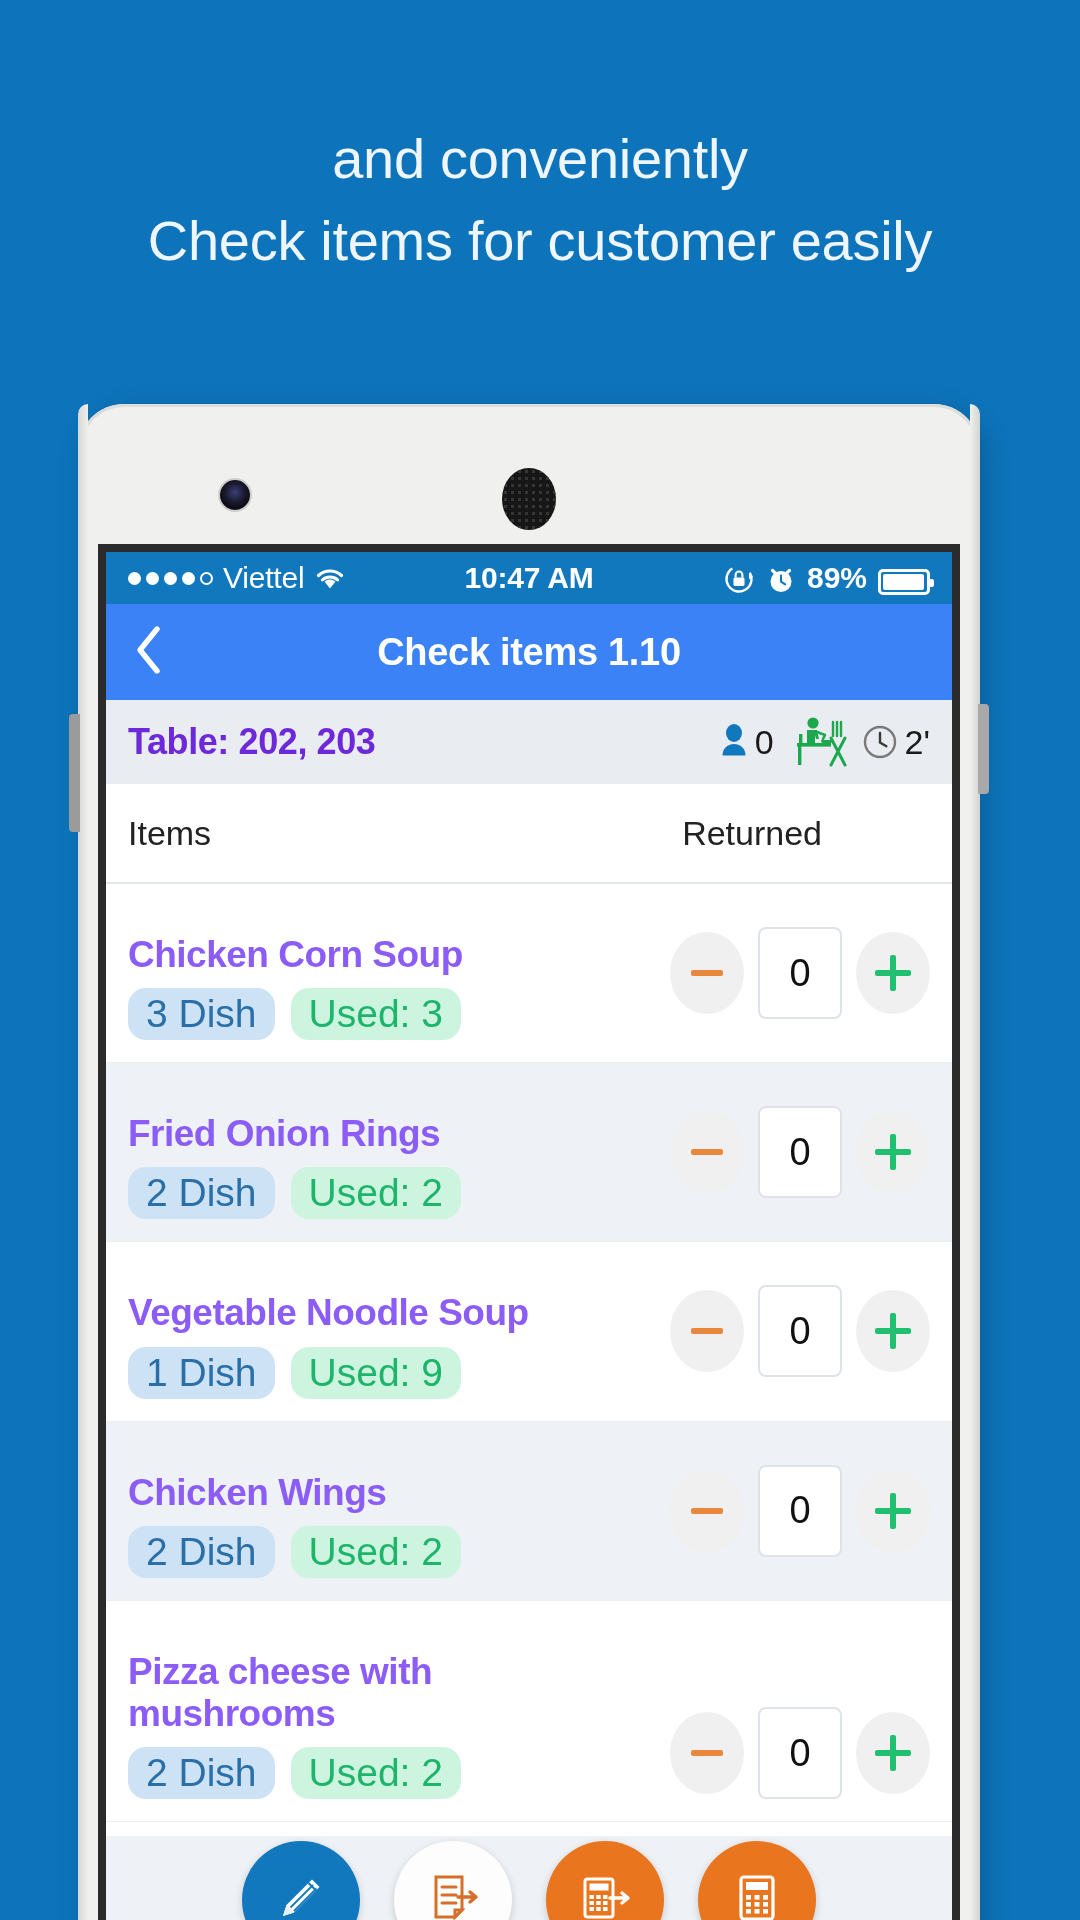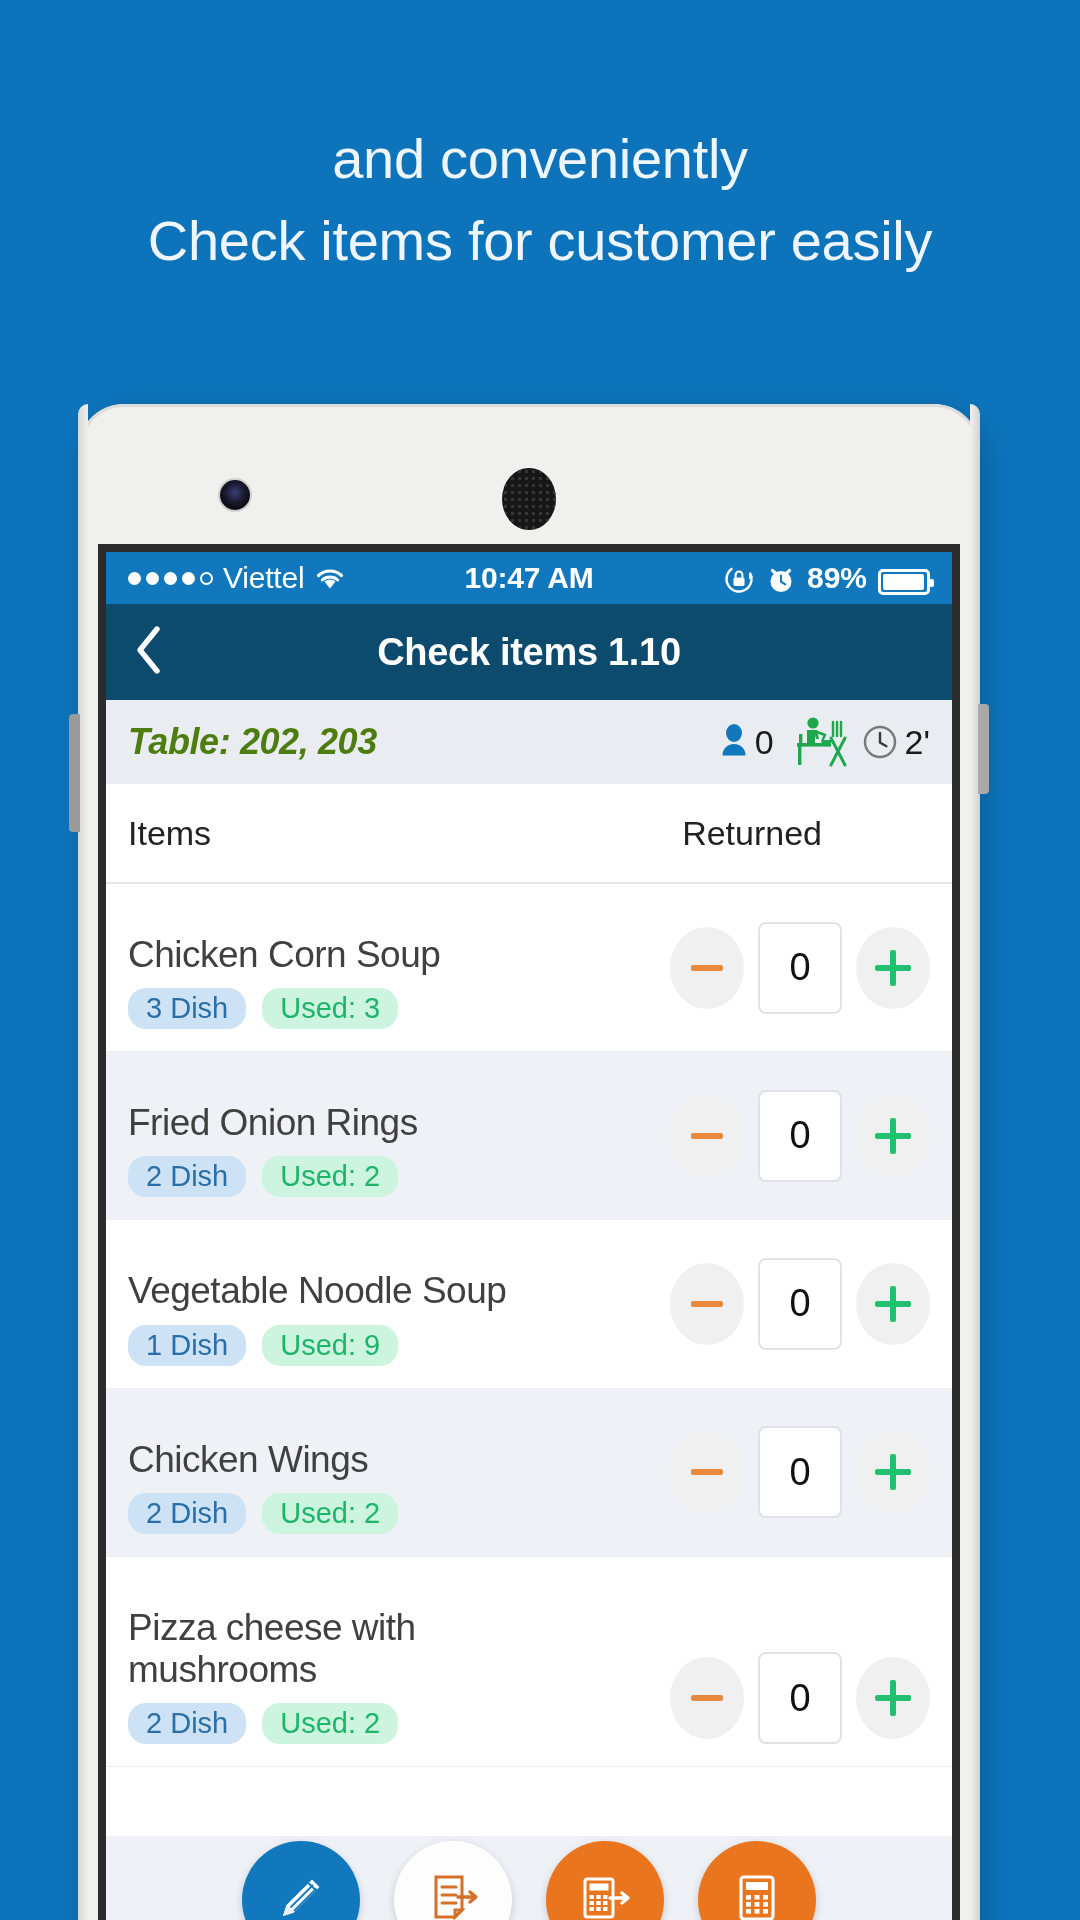--- a/index.html
+++ b/index.html
@@ -126,21 +126,21 @@
     background:#fff; border-radius:2px;
   }
   .battery::after{
     content:""; position:absolute; right:-7px; top:7px;
     width:4px; height:8px; background:#fff; border-radius:0 2px 2px 0;
   }
 
   
   .navbar {
     height: 96px;
-    background: #0c4a6e;
+    background: #3b82f6;
     display: flex; align-items: center;
     position: relative;
   }
   .back-btn {
     width: 86px; display: flex; align-items: center; justify-content: center;
     cursor: pointer;
   }
   .nav-title {
     position: absolute; left: 0; right: 0; text-align: center;
     color: #fff; font-size: 38px; font-weight: bold; letter-spacing: -.3px;
@@ -148,21 +148,21 @@
   }
 
   
   .tablebar {
     height: 84px;
     background: #e9ecf0;
     display: flex; align-items: center;
     padding: 0 22px;
   }
   .table-label {
-    font-size: 36px; font-weight: bold; color: #4d7c0f; letter-spacing: -.4px; font-style: italic;
+    font-size: 36px; font-weight: bold; color: #6d28d9; letter-spacing: -.4px;
   }
   .tablebar-right {
     margin-left: auto; display: flex; align-items: center; gap: 13px;
   }
   .meta { display: flex; align-items: center; gap: 7px; }
   .meta-val { font-size: 34px; color: #1a1a1a; }
 
   
   .colheader {
     height: 100px;
@@ -179,28 +179,28 @@
   .row {
     display: flex; align-items: center;
     padding: 22px 22px;
     min-height: 146px;
     border-bottom: 1px solid #eceff2;
     background: #ffffff;
   }
   .row.alt { background: #eef1f6; }
   .row-info { flex: 1; min-width: 0; padding-right: 12px; }
   .item-name {
-    font-size: 37px; font-weight: normal; color: #404040;
+    font-size: 37px; font-weight: bold; color: #8b5cf6;
     line-height: 1.14; letter-spacing: -.5px;
     margin-bottom: 12px;
     margin-top: 28px;
   }
   .badges { display: flex; align-items: center; gap: 16px; }
   .badge {
-    font-size: 29px; padding: 4px 18px; border-radius: 18px; white-space: nowrap;
+    font-size: 39px; padding: 4px 18px; border-radius: 18px; white-space: nowrap;
   }
   .badge-dish { background: #cde3f5; color: #2a6fa8; }
   .badge-used { background: #ccf4de; color: #1db56b; }
 
   
   .stepper { display: flex; align-items: center; gap: 14px; }
   .step-btn {
     width: 74px; height: 82px; border-radius: 50%;
     background: #f0f0f0;
     display: flex; align-items: center; justify-content: center;

